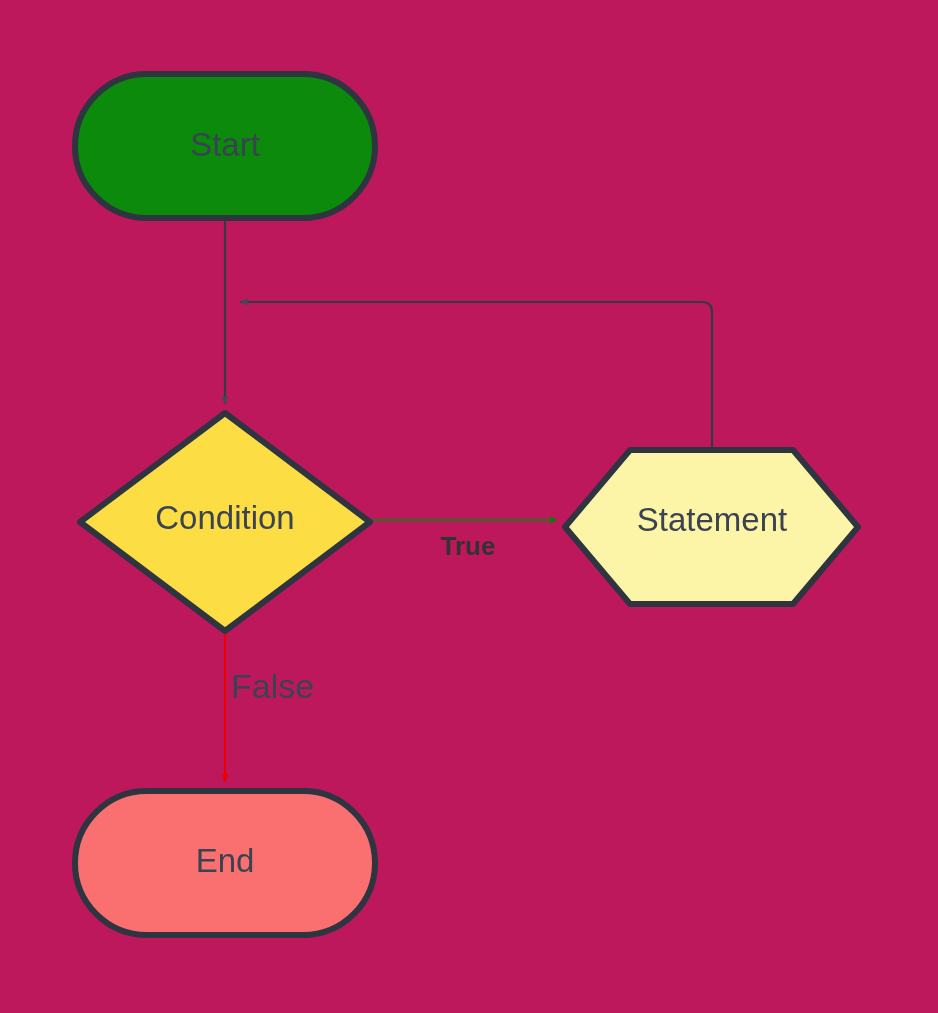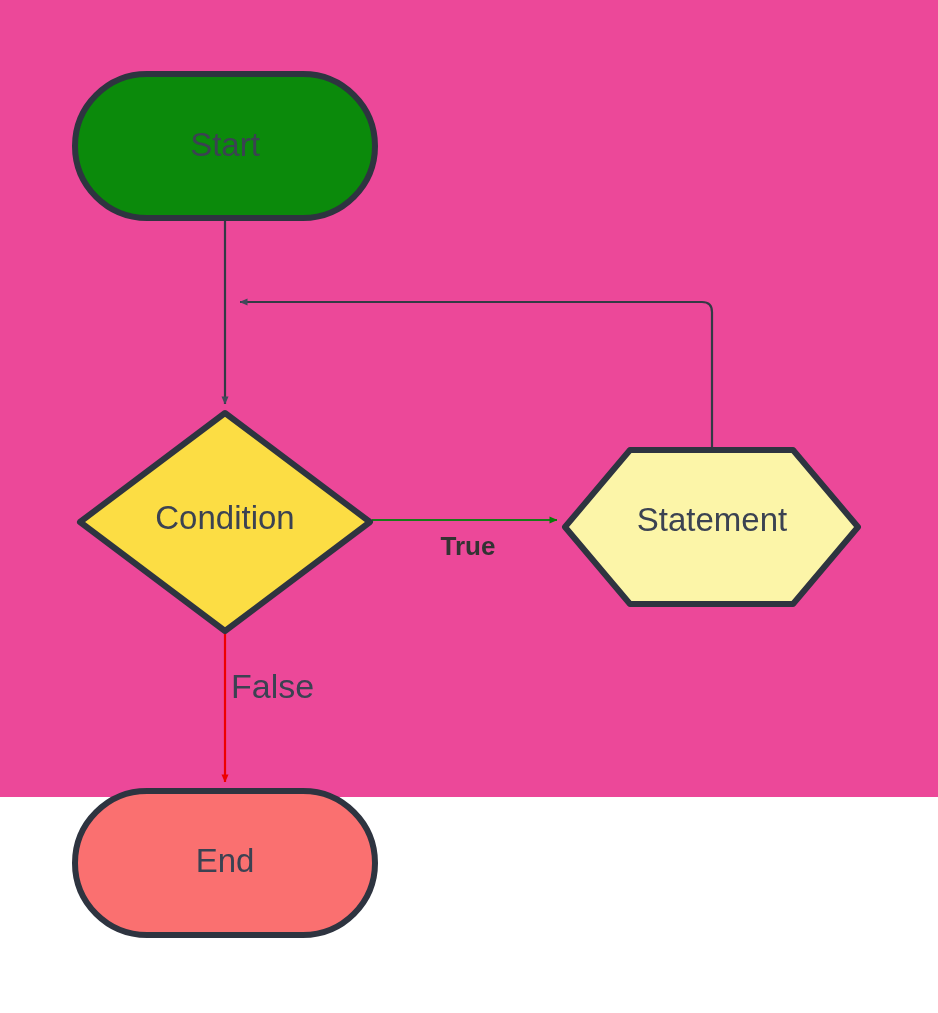--- a/index.html
+++ b/index.html
@@ -9,22 +9,22 @@
   }
   body {
     width: 938px;
     height: 1013px;
     font-family: "Liberation Sans", sans-serif;
     overflow: hidden;
   }
   #flowchart-canvas {
     position: relative;
     width: 938px;
-    height: 797px;
-    background: #ec4899;
+    height: 1013px;
+    background: #be185d;
   }
   #flow-svg {
     position: absolute;
     left: 0;
     top: 0;
     width: 938px;
     height: 1013px;
   }
   .node-label {
     font-family: "Liberation Sans", sans-serif;

